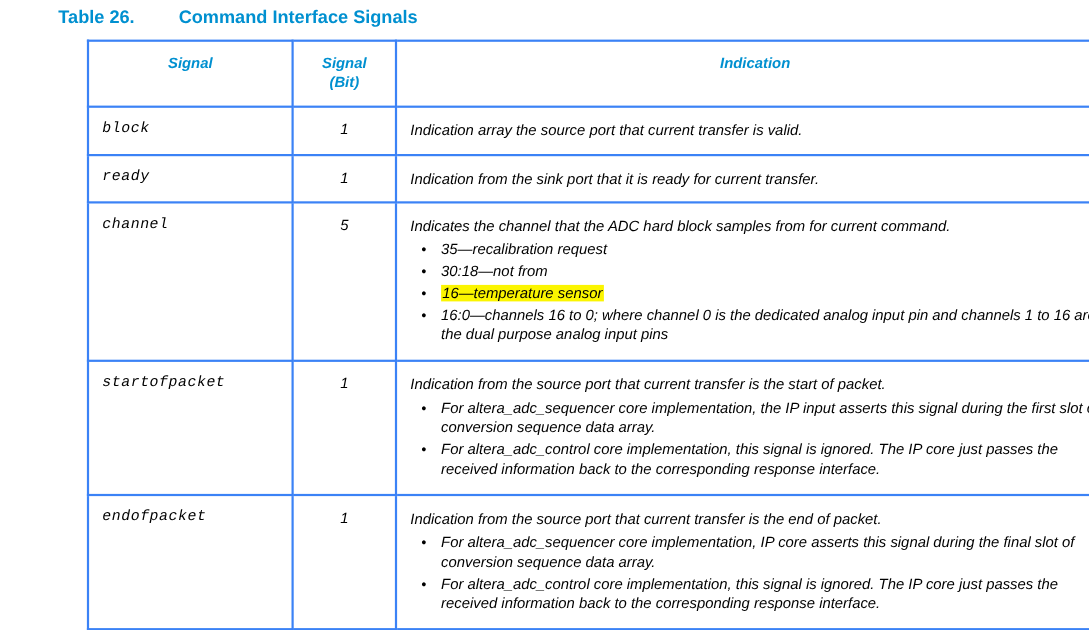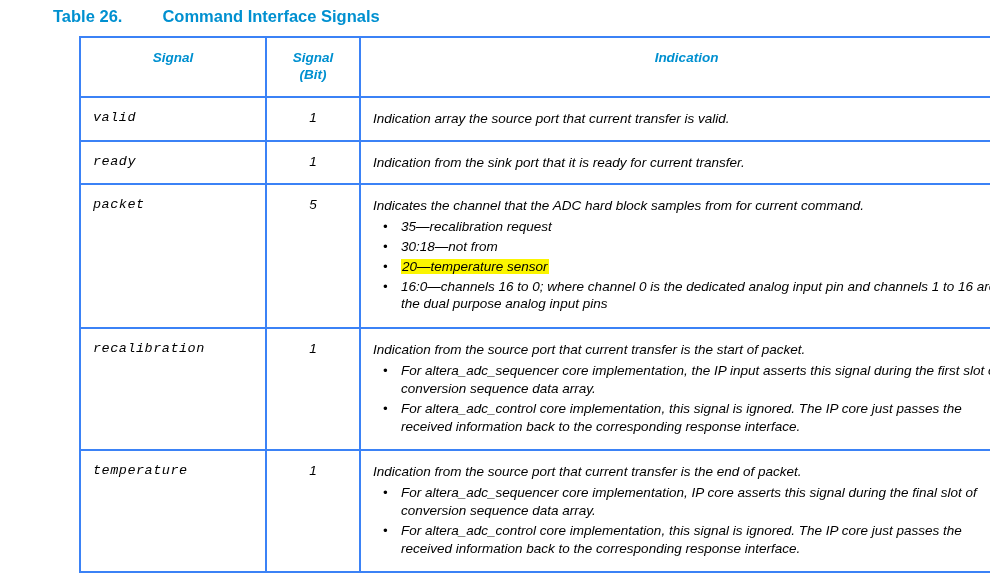--- a/index.html
+++ b/index.html
@@ -130,59 +130,59 @@
         <th>Signal</th>
         <th>
           <span>Signal</span><br>
           <span>(Bit)</span>
         </th>
         <th>Indication</th>
       </tr>
     </thead>
     <tbody id="tbody">
         <tr>
-          <td class="signal">valid</td>
+          <td class="signal">block</td>
           <td class="width">1</td>
           <td class="desc">
             <div class="lead">Indication array the source port that current transfer is valid.</div>
           </td>
         </tr>
         <tr>
           <td class="signal">ready</td>
           <td class="width">1</td>
           <td class="desc">
             <div class="lead">Indication from the sink port that it is ready for current transfer.</div>
           </td>
         </tr>
         <tr>
-          <td class="signal">packet</td>
+          <td class="signal">channel</td>
           <td class="width">5</td>
           <td class="desc">
             <div class="lead">Indicates the channel that the ADC hard block samples from for current command.</div>
             <ul class="bullets">
               <li>35—recalibration request</li>
               <li>30:18—not from</li>
-              <li><span class="hl">20—temperature sensor</span></li>
+              <li><span class="hl">16—temperature sensor</span></li>
               <li>16:0—channels 16 to 0; where channel 0 is the dedicated analog input pin and channels 1 to 16 are the dual purpose analog input pins</li>
             </ul>
           </td>
         </tr>
         <tr>
-          <td class="signal">recalibration</td>
+          <td class="signal">startofpacket</td>
           <td class="width">1</td>
           <td class="desc">
             <div class="lead">Indication from the source port that current transfer is the start of packet.</div>
             <ul class="bullets">
               <li>For altera_adc_sequencer core implementation, the IP input asserts this signal during the first slot of conversion sequence data array.</li>
               <li>For altera_adc_control core implementation, this signal is ignored. The IP core just passes the received information back to the corresponding response interface.</li>
             </ul>
           </td>
         </tr>
         <tr>
-          <td class="signal">temperature</td>
+          <td class="signal">endofpacket</td>
           <td class="width">1</td>
           <td class="desc">
             <div class="lead">Indication from the source port that current transfer is the end of packet.</div>
             <ul class="bullets">
               <li>For altera_adc_sequencer core implementation, IP core asserts this signal during the final slot of conversion sequence data array.</li>
               <li>For altera_adc_control core implementation, this signal is ignored. The IP core just passes the received information back to the corresponding response interface.</li>
             </ul>
           </td>
         </tr>
       </tbody>

